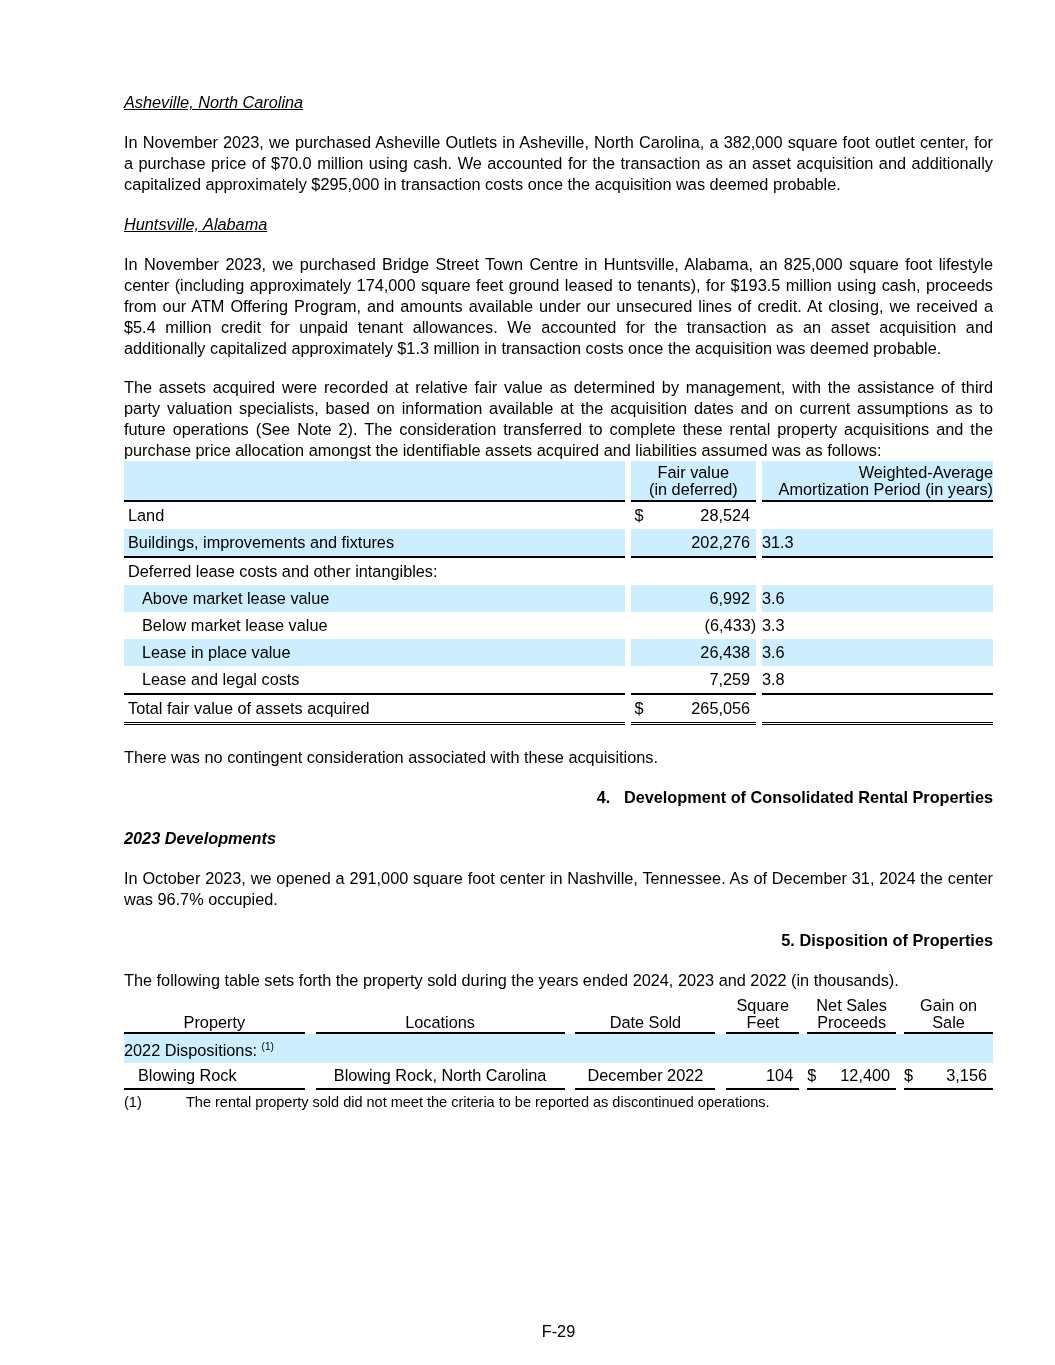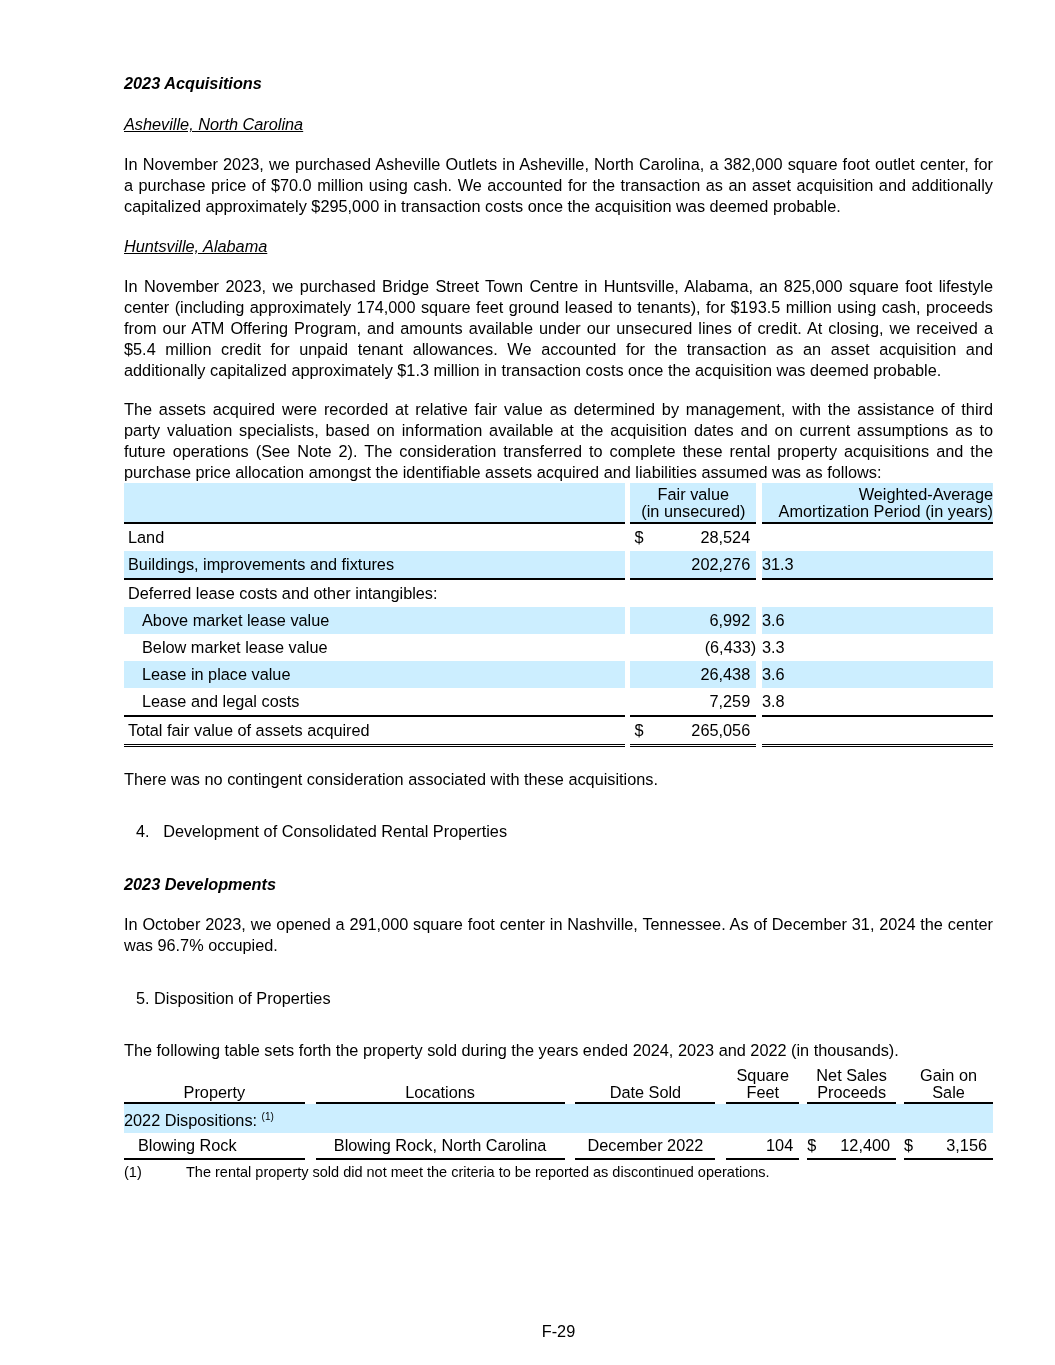--- a/index.html
+++ b/index.html
@@ -3,21 +3,21 @@
 <meta charset="utf-8">
 <style>
   html, body { margin: 0; padding: 0; background: #ffffff; }
   body {
     width: 1055px; height: 1365px; position: relative;
     font-family: "Liberation Sans", sans-serif; font-size: 16.3px; color: #000;
   }
   .page { position: absolute; left: 124px; top: 72px; width: 869px; }
   .h-italic { font-weight: bold; font-style: italic; margin: 0; line-height: 22px; }
   .h-under { font-style: italic; text-decoration: underline; margin: 0; line-height: 22px; }
-  .h-bold { font-weight: normal; margin: 12px; line-height: 22px; }
+  .h-bold { font-weight: bold; margin: 0; line-height: 22px; text-align: right; }
   p.body { margin: 0; text-align: justify; line-height: 20.8px; }
   .gap { height: 19px; }
   .gap-s { height: 20px; }
 
   table { border-collapse: separate; border-spacing: 0; width: 869px; }
   td, th { padding: 0; font-weight: normal; }
   .shade { background: #cceeff; }
 
   
   .acq td { height: 27px; line-height: 27px; white-space: nowrap; }
@@ -40,40 +40,39 @@
   .disp .sp { width: 11px; background: #fff; }
   .footnote { font-size: 14.5px; margin-top: 4px; display: flex; }
   .footnote .num { width: 62px; }
   sup { font-size: 10px; }
   .pagenum { position: absolute; top: 1322px; left: 0; width: 1117px; text-align: center; font-size: 16.3px; }
 </style>
 </head>
 <body>
 
 <div class="page">
-  <p class="h-italic">2023 Acquisitions</p>
   <div class="gap"></div>
   <p class="h-under">Asheville, North Carolina</p>
   <div class="gap"></div>
   <p class="body">In November 2023, we purchased Asheville Outlets in Asheville, North Carolina, a 382,000 square foot outlet center, for a purchase price of $70.0 million using cash.  We accounted for the transaction as an asset acquisition and additionally capitalized approximately $295,000 in transaction costs once the acquisition was deemed probable.</p>
   <div class="gap"></div>
   <p class="h-under">Huntsville, Alabama</p>
   <div class="gap"></div>
   <p class="body">In November 2023, we purchased Bridge Street Town Centre in Huntsville, Alabama, an 825,000 square foot lifestyle center (including approximately 174,000 square feet ground leased to tenants), for $193.5 million using cash, proceeds from our ATM Offering Program, and amounts available under our unsecured lines of credit. At closing, we received a $5.4 million credit for unpaid tenant allowances.  We accounted for the transaction as an asset acquisition and additionally capitalized approximately $1.3 million in transaction costs once the acquisition was deemed probable.</p>
   <div class="gap"></div>
   <p class="body">The assets acquired were recorded at relative fair value as determined by management, with the assistance of third party valuation specialists, based on information available at the acquisition dates and on current assumptions as to future operations (See Note 2). The consideration transferred to complete these rental property acquisitions and the purchase price allocation amongst the identifiable assets acquired and liabilities assumed was as follows:</p>
 
   <table class="acq">
     <tbody>
         <tr class="shade">
       <th class="c1 bb"></th>
       <th class="sp"></th>
       <th class="c2 bb">
         <div>Fair value</div>
-        <div>(in unsecured)</div>
+        <div>(in deferred)</div>
       </th>
       <th class="sp"></th>
       <th class="c3 bb" style="text-align:right">
         <div>Weighted-Average</div>
         <div>Amortization Period (in years)</div>
       </th>
     </tr>
 
     <tr>
       <td class="c1">Land</td>

